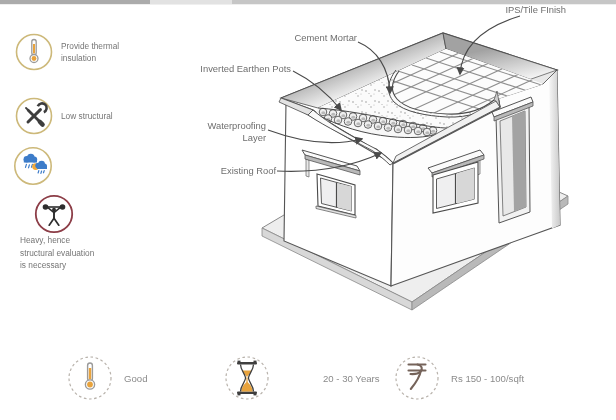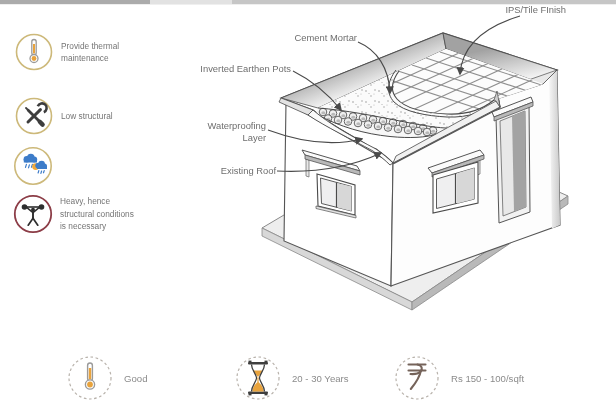--- a/index.html
+++ b/index.html
@@ -14,28 +14,28 @@
   .top-bar .seg3{left:232px;width:384px;background:#c6c6c6;}
   .top-bar .hairline{position:absolute;top:4px;left:0;width:616px;height:1px;background:#efefef;}
 
   
   .benefit{position:absolute;display:flex;align-items:center;}
   .benefit .ico{width:40px;height:40px;flex:0 0 40px;}
   .benefit .txt{margin-left:7px;font-size:8.3px;line-height:12.5px;color:#757575;white-space:nowrap;}
   .b1{left:14px;top:32px;}
   .b2{left:14px;top:96px;}
   .b3{left:13px;top:146px;}
-  .b4{left:13px;top:194px;}
+  .b4{left:13px;top:194px;flex-direction:column;}
 
   
   .stat{position:absolute;display:flex;align-items:center;}
   .stat .ico{width:46px;height:46px;flex:0 0 46px;}
   .stat .lbl{margin-left:11px;font-size:9.6px;color:#8b8b8b;white-space:nowrap;}
   .s1{left:67px;top:355px;align-items:center;}
-  .s2{left:235px;top:355px;}
+  .s2{left:224px;top:355px;gap:42px;}
   .s3{left:394px;top:355px;}
 
   .diagram-svg{position:absolute;left:0;top:0;}
   svg text{font-family:"Liberation Sans", sans-serif;}
 </style>
 </head>
 <body>
 
 <div class="top-bar">
   <div class="seg seg1"></div>
@@ -47,21 +47,21 @@
 <div class="benefit b1">
   <svg class="ico" viewBox="0 0 40 40">
     <circle cx="20" cy="20" r="17.5" fill="#ffffff" stroke="#CDB97A" stroke-width="1.6"></circle>
     <rect x="17.8" y="7.5" width="4.4" height="15.5" rx="2.2" fill="#ffffff" stroke="#9a9a9a" stroke-width="1.3"></rect>
     <line x1="20" y1="12" x2="20" y2="21.5" stroke="#E8A33D" stroke-width="2"></line>
     <circle cx="20" cy="26.5" r="4" fill="#ffffff" stroke="#9a9a9a" stroke-width="1.3"></circle>
     <circle cx="20" cy="26.5" r="2.4" fill="#E8A33D"></circle>
   </svg>
   <div class="txt">
     <div>Provide thermal</div>
-    <div>maintenance</div>
+    <div>insulation</div>
   </div>
 </div>
 
 <div class="benefit b2">
   <svg class="ico" viewBox="0 0 40 40">
     <circle cx="20" cy="20" r="17.5" fill="#ffffff" stroke="#CDB97A" stroke-width="1.6"></circle>
     <path d="M23.8,10.2 A4.6,4.6 0 1,1 29.8,16.2" fill="none" stroke="#3d3d3d" stroke-width="2.6"></path>
     <line x1="26.4" y1="13.6" x2="14" y2="26" stroke="#3d3d3d" stroke-width="3" stroke-linecap="round"></line>
     <line x1="12" y1="12" x2="14.2" y2="14.2" stroke="#3d3d3d" stroke-width="1.8" stroke-linecap="round"></line>
     <line x1="14.2" y1="14.2" x2="25.8" y2="25.8" stroke="#3d3d3d" stroke-width="2.8" stroke-linecap="round"></line>
@@ -111,21 +111,21 @@
     <g stroke="#2e2e2e" stroke-linecap="round" fill="none">
       <path d="M20,18.6 L13.6,13.4" stroke-width="1.5"></path>
       <path d="M20,18.6 L26.4,13.4" stroke-width="1.5"></path>
       <path d="M20,18 L20,24.2" stroke-width="1.9"></path>
       <path d="M20,24.2 L15.2,31.2" stroke-width="1.7"></path>
       <path d="M20,24.2 L24.8,31.2" stroke-width="1.7"></path>
     </g>
   </svg>
   <div class="txt">
     <div>Heavy, hence</div>
-    <div>structural conditions</div>
+    <div>structural evaluation</div>
     <div>is necessary</div>
   </div>
 </div>
 
 <svg class="diagram-svg" width="616" height="420" viewBox="0 0 616 420">
   <defs>
     <marker id="arw" viewBox="0 0 8 8" refX="6.5" refY="4" markerWidth="7.5" markerHeight="7.5" orient="auto">
       <path d="M0,0 L8,4 L0,8 Z" fill="#4a4a4a"></path>
     </marker>
     <pattern id="stipple" width="13" height="11" patternUnits="userSpaceOnUse">

